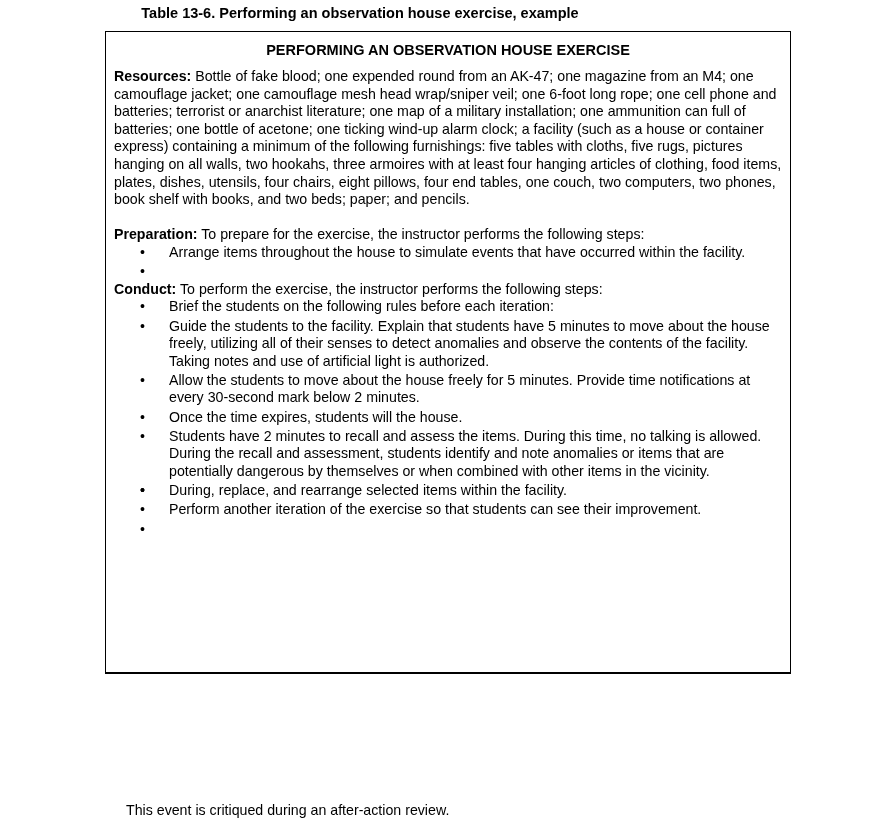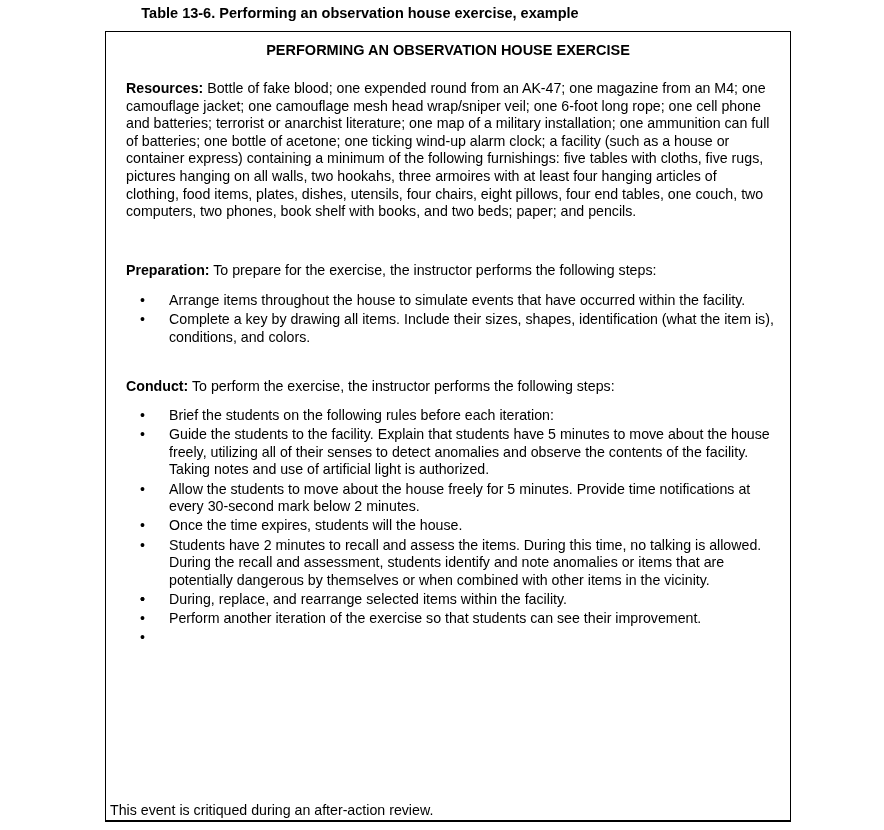--- a/index.html
+++ b/index.html
@@ -5,63 +5,63 @@
   html, body { margin: 0; padding: 0; background: #ffffff; }
   body {
     width: 884px; height: 830px; position: relative; overflow: hidden;
     font-family: "Liberation Sans", sans-serif; color: #000;
   }
   .caption {
     position: absolute; top: 4px; left: 0; width: 720px;
     text-align: center; font-weight: bold; font-size: 14.5px; line-height: 18px;
   }
   .box {
-    position: absolute; left: 105px; top: 31px; width: 686px; height: 791px;
+    position: absolute; left: 105px; top: 31px; width: 686px; height: 643px;
     border: 1.5px solid #000; box-sizing: border-box; border-bottom-width: 2px; padding-left: 10px;
   }
   .box-title {
     position: absolute; top: 9px; left: 0; width: 100%;
     text-align: center; font-weight: bold; font-size: 14.5px; line-height: 18px;
   }
   .content {
     position: absolute; left: 8px; top: 36px; width: 670px;
     font-size: 14.2px; line-height: 17.6px;
   }
-  .para { margin: 12px; }
+  .para { margin: 0; }
   .label { font-weight: bold; }
   .gap { height: 17.6px; }
   ul.bullets { list-style: none; margin: 0; padding: 0; }
   ul.bullets > li { position: relative; padding-left: 55px; margin-bottom: 1.6px; }
   ul.bullets > li > .dot {
     position: absolute; left: 26px; top: 0;
   }
   ul.squares { list-style: none; margin: 2px 0 0 0; padding: 0; }
   ul.squares > li { position: relative; padding-left: 26px; margin-bottom: 3.6px; }
   ul.squares > li > .sq {
     position: absolute; left: 1px; top: 7px; width: 3px; height: 5px; background: #000;
   }
-  .footer { position: absolute; left: 4px; top: 770px; font-size: 14.2px; line-height: 17.6px; }
+  .footer { position: absolute; left: 20px; top: 770px; font-size: 14.2px; line-height: 17.6px; }
 </style>
 </head>
 <body>
 
 <div class="caption">Table 13-6. Performing an observation house exercise, example</div>
 
 <div class="box">
   <div class="box-title">PERFORMING AN OBSERVATION HOUSE EXERCISE</div>
 
   <div class="content">
     <p class="para"><span class="label">Resources:</span><span> Bottle of fake blood; one expended round from an AK-47; one magazine from an M4; one camouflage jacket; one camouflage mesh head wrap/sniper veil; one 6-foot long rope; one cell phone and batteries; terrorist or anarchist literature; one map of a military installation; one ammunition can full of batteries; one bottle of acetone; one ticking wind-up alarm clock; a facility (such as a house or container express) containing a minimum of the following furnishings: five tables with cloths, five rugs, pictures hanging on all walls, two hookahs, three armoires with at least four hanging articles of clothing, food items, plates, dishes, utensils, four chairs, eight pillows, four end tables, one couch, two computers, two phones, book shelf with books, and two beds; paper; and pencils.</span></p>
 
     <div class="gap"></div>
 
     <p class="para"><span class="label">Preparation:</span><span> To prepare for the exercise, the instructor performs the following steps:</span></p>
     <ul class="bullets">
       <li><span class="dot">•</span><span>Arrange items throughout the house to simulate events that have occurred within the facility.</span></li>
-      <li><span class="dot">•</span><span>Complete a key by drawing all items. Include their sizes, shapes, identification (what the item is), conditions, and colors.</span></li>
+      <li><span class="dot">•</span></li>
     </ul>
 
     <div class="gap"></div>
 
     <p class="para"><span class="label">Conduct:</span><span> To perform the exercise, the instructor performs the following steps:</span></p>
     <ul class="bullets">
       <li><span class="dot">•</span><span>Brief the students on the following rules before each iteration:</span>
       </li>
       <li><span class="dot">•</span><span>Guide the students to the facility. Explain that students have 5 minutes to move about the house freely, utilizing all of their senses to detect anomalies and observe the contents of the facility. Taking notes and use of artificial light is authorized.</span></li>
       <li><span class="dot">•</span><span>Allow the students to move about the house freely for 5 minutes. Provide time notifications at every 30-second mark below 2 minutes.</span></li>

